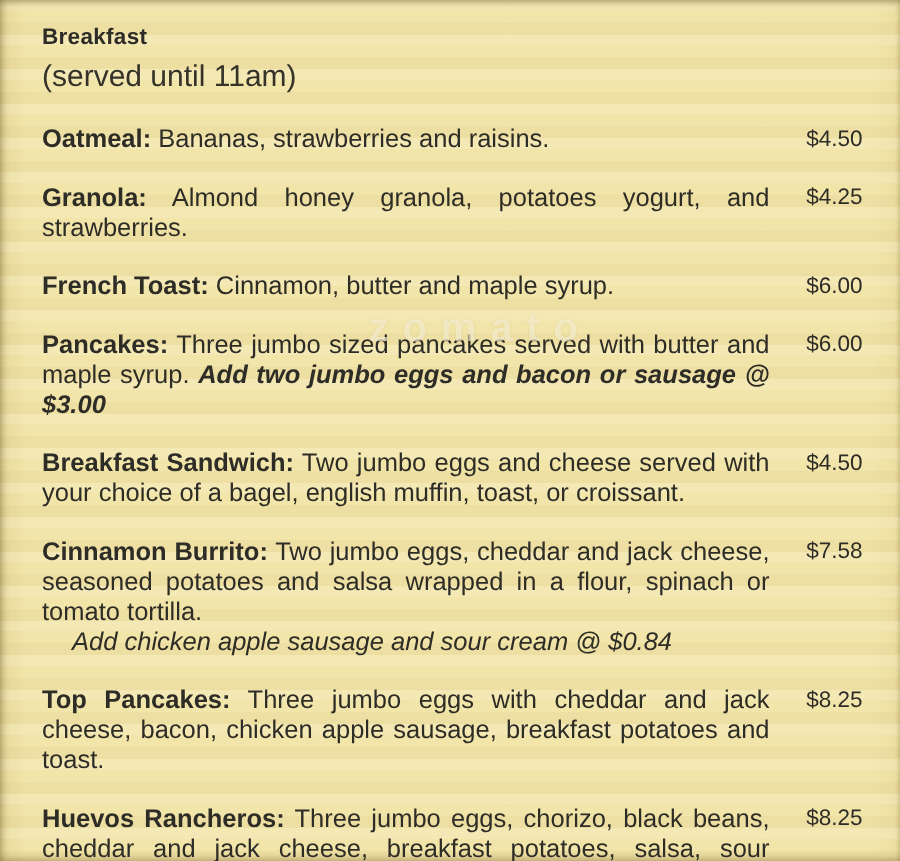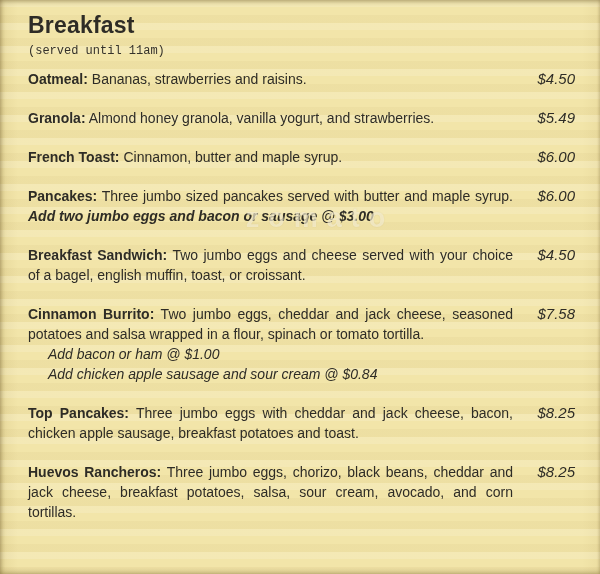--- a/index.html
+++ b/index.html
@@ -23,60 +23,58 @@
         rgba(150,118,45,0.05) 15px, rgba(150,118,45,0.05) 23px),
       linear-gradient(90deg, rgba(140,110,40,0.10) 0%, rgba(140,110,40,0.0) 3%,
         rgba(140,110,40,0.0) 97%, rgba(140,110,40,0.06) 100%);
     box-shadow:
       inset 0 4px 4px -2px rgba(95,75,25,0.38),
       inset 4px 0 4px -2px rgba(95,75,25,0.28),
       inset 0 -4px 5px -2px rgba(95,75,25,0.30),
       inset -2px 0 3px -1px rgba(95,75,25,0.12);
   }
   .menu-title {
-    font-size: 23px;
+    font-size: 15px;
     font-weight: bold;
     letter-spacing: 0.2px;
     line-height: 26px;
   }
   .menu-subtitle {
-    font-size: 12px;
+    font-size: 20px;
     line-height: 20px;
     margin-top: 3px;
-    margin-bottom: 8px;
+    margin-bottom: 22px;
     color: #35322a;
-    font-family: Liberation Mono, monospace;
   }
   .row {
     display: flex;
     align-items: flex-start;
     margin-bottom: 19px;
   }
   .item-body {
     flex: 1;
-    font-size: 14px;
+    font-size: 17px;
     line-height: 20px;
     text-align: justify;
     padding-right: 16px;
   }
   .item-name { font-weight: bold; }
   .item-note-inline { font-style: italic; font-weight: bold; }
   .item-note {
     font-style: italic;
     padding-left: 20px;
     text-align: left;
   }
   .price {
     width: 46px;
     flex-shrink: 0;
     font-size: 15px;
     line-height: 20px;
     text-align: right;
     white-space: nowrap;
-    font-style: italic;
   }
   .watermark {
     position: absolute;
     left: 170px;
     top: 203px;
     width: 300px;
     text-align: center;
     font-size: 27px;
     font-weight: bold;
     letter-spacing: 9px;
@@ -102,23 +100,23 @@
     <div class="item-body">
       <span class="item-name">Oatmeal:</span>
       <span>Bananas, strawberries and raisins.</span>
     </div>
     <div class="price">$4.50</div>
   </div>
 
   <div class="row">
     <div class="item-body">
       <span class="item-name">Granola:</span>
-      <span>Almond honey granola, vanilla yogurt, and strawberries.</span>
+      <span>Almond honey granola, potatoes yogurt, and strawberries.</span>
     </div>
-    <div class="price">$5.49</div>
+    <div class="price">$4.25</div>
   </div>
 
   <div class="row">
     <div class="item-body">
       <span class="item-name">French Toast:</span>
       <span>Cinnamon, butter and maple syrup.</span>
     </div>
     <div class="price">$6.00</div>
   </div>
 
@@ -136,21 +134,20 @@
       <span class="item-name">Breakfast Sandwich:</span>
       <span>Two jumbo eggs and cheese served with your choice of a bagel, english muffin, toast, or croissant.</span>
     </div>
     <div class="price">$4.50</div>
   </div>
 
   <div class="row">
     <div class="item-body">
       <span class="item-name">Cinnamon Burrito:</span>
       <span>Two jumbo eggs, cheddar and jack cheese, seasoned potatoes and salsa wrapped in a flour, spinach or tomato tortilla.</span>
-      <div class="item-note">Add bacon or ham @ $1.00</div>
       <div class="item-note">Add chicken apple sausage and sour cream @ $0.84</div>
     </div>
     <div class="price">$7.58</div>
   </div>
 
   <div class="row">
     <div class="item-body">
       <span class="item-name">Top Pancakes:</span>
       <span>Three jumbo eggs with cheddar and jack cheese, bacon, chicken apple sausage, breakfast potatoes and toast.</span>
     </div>

